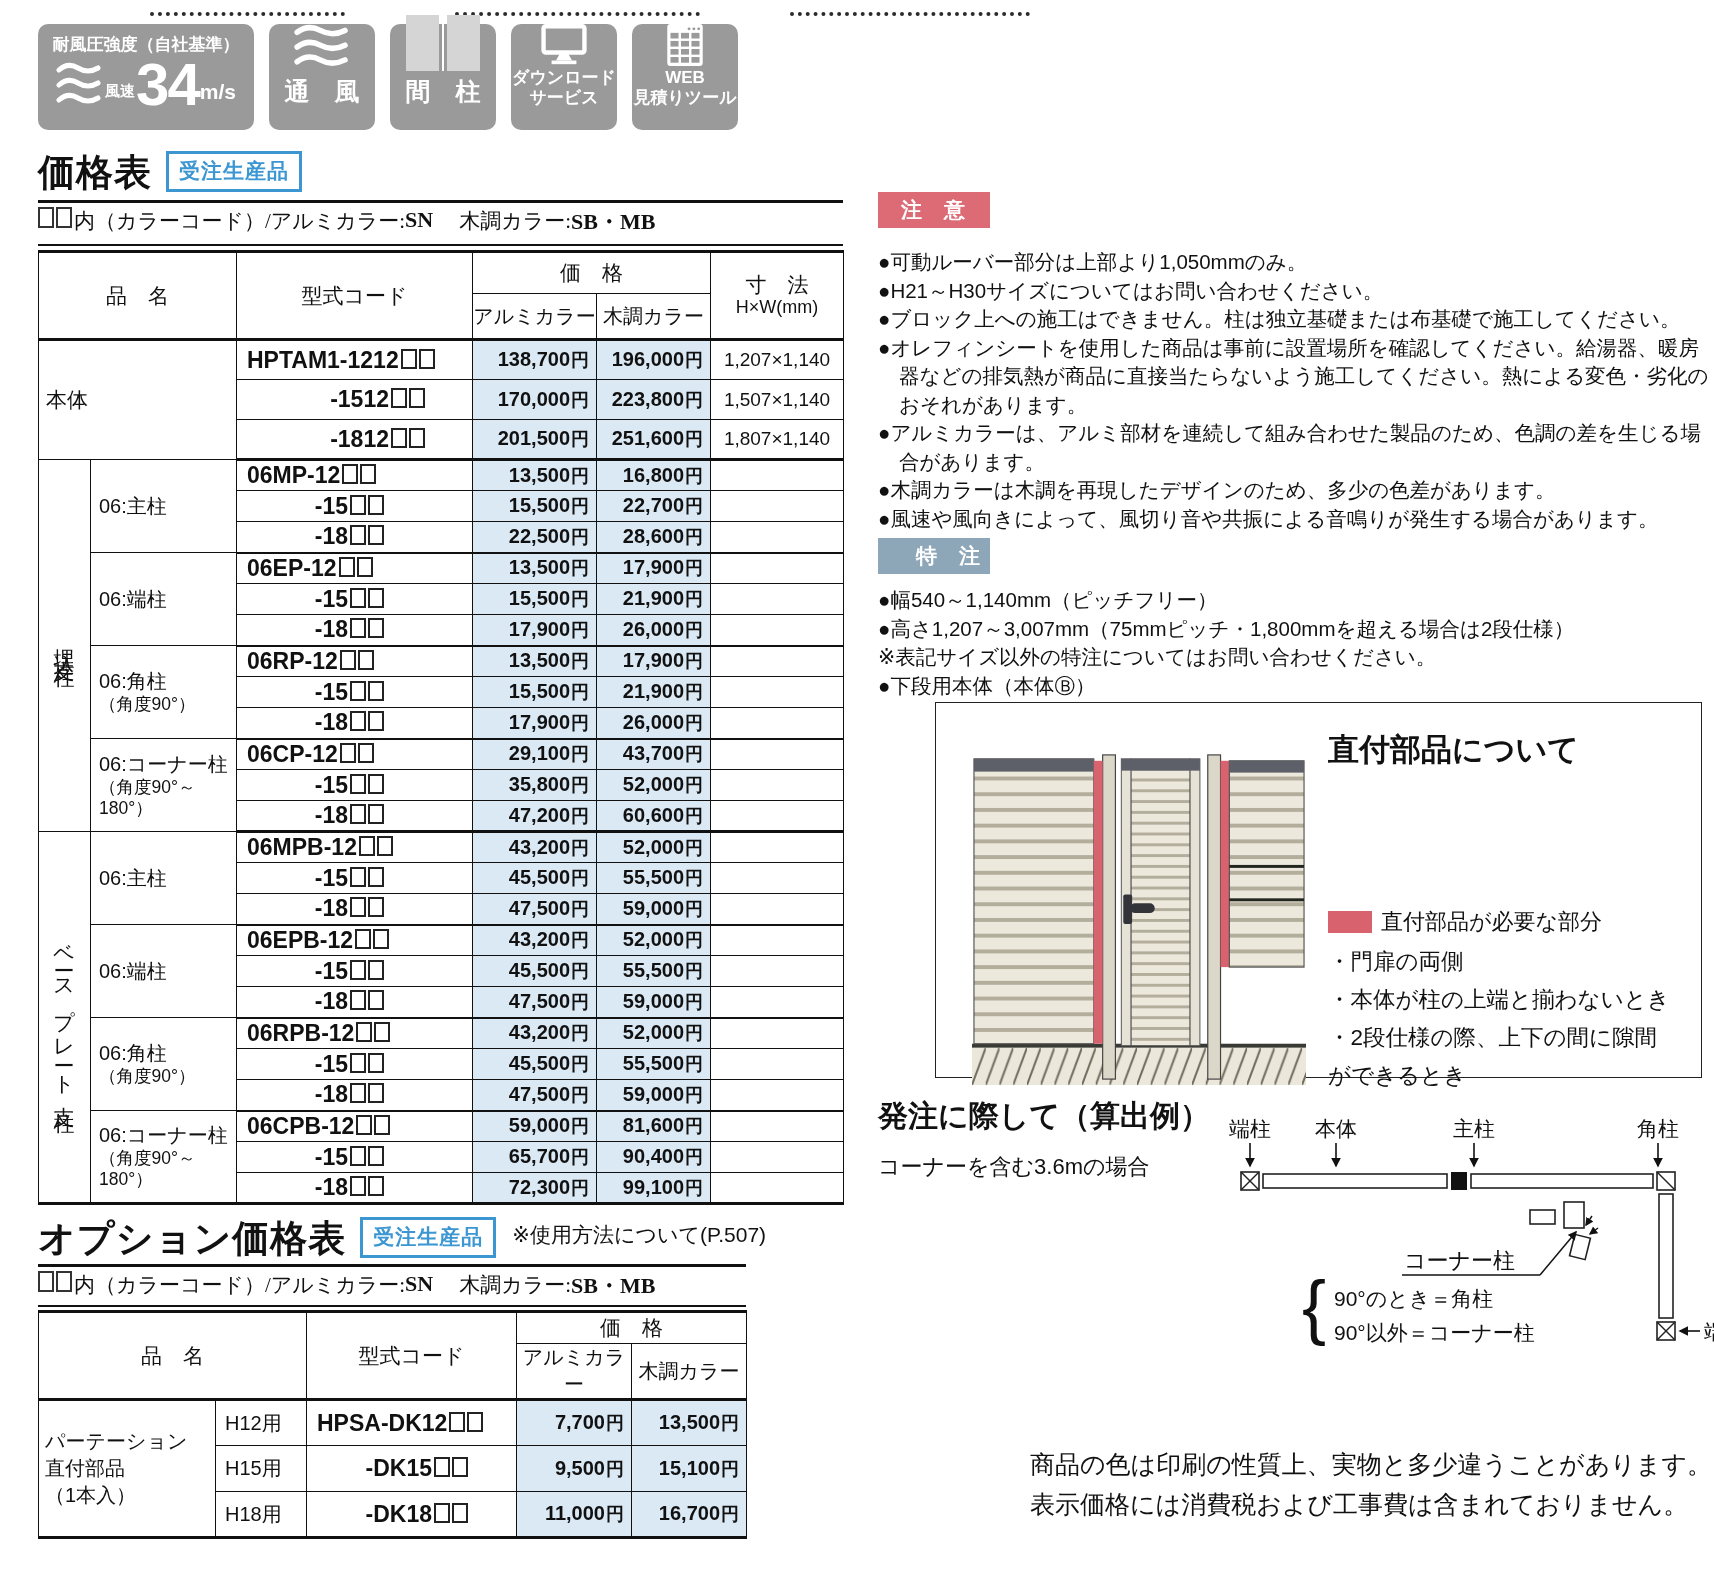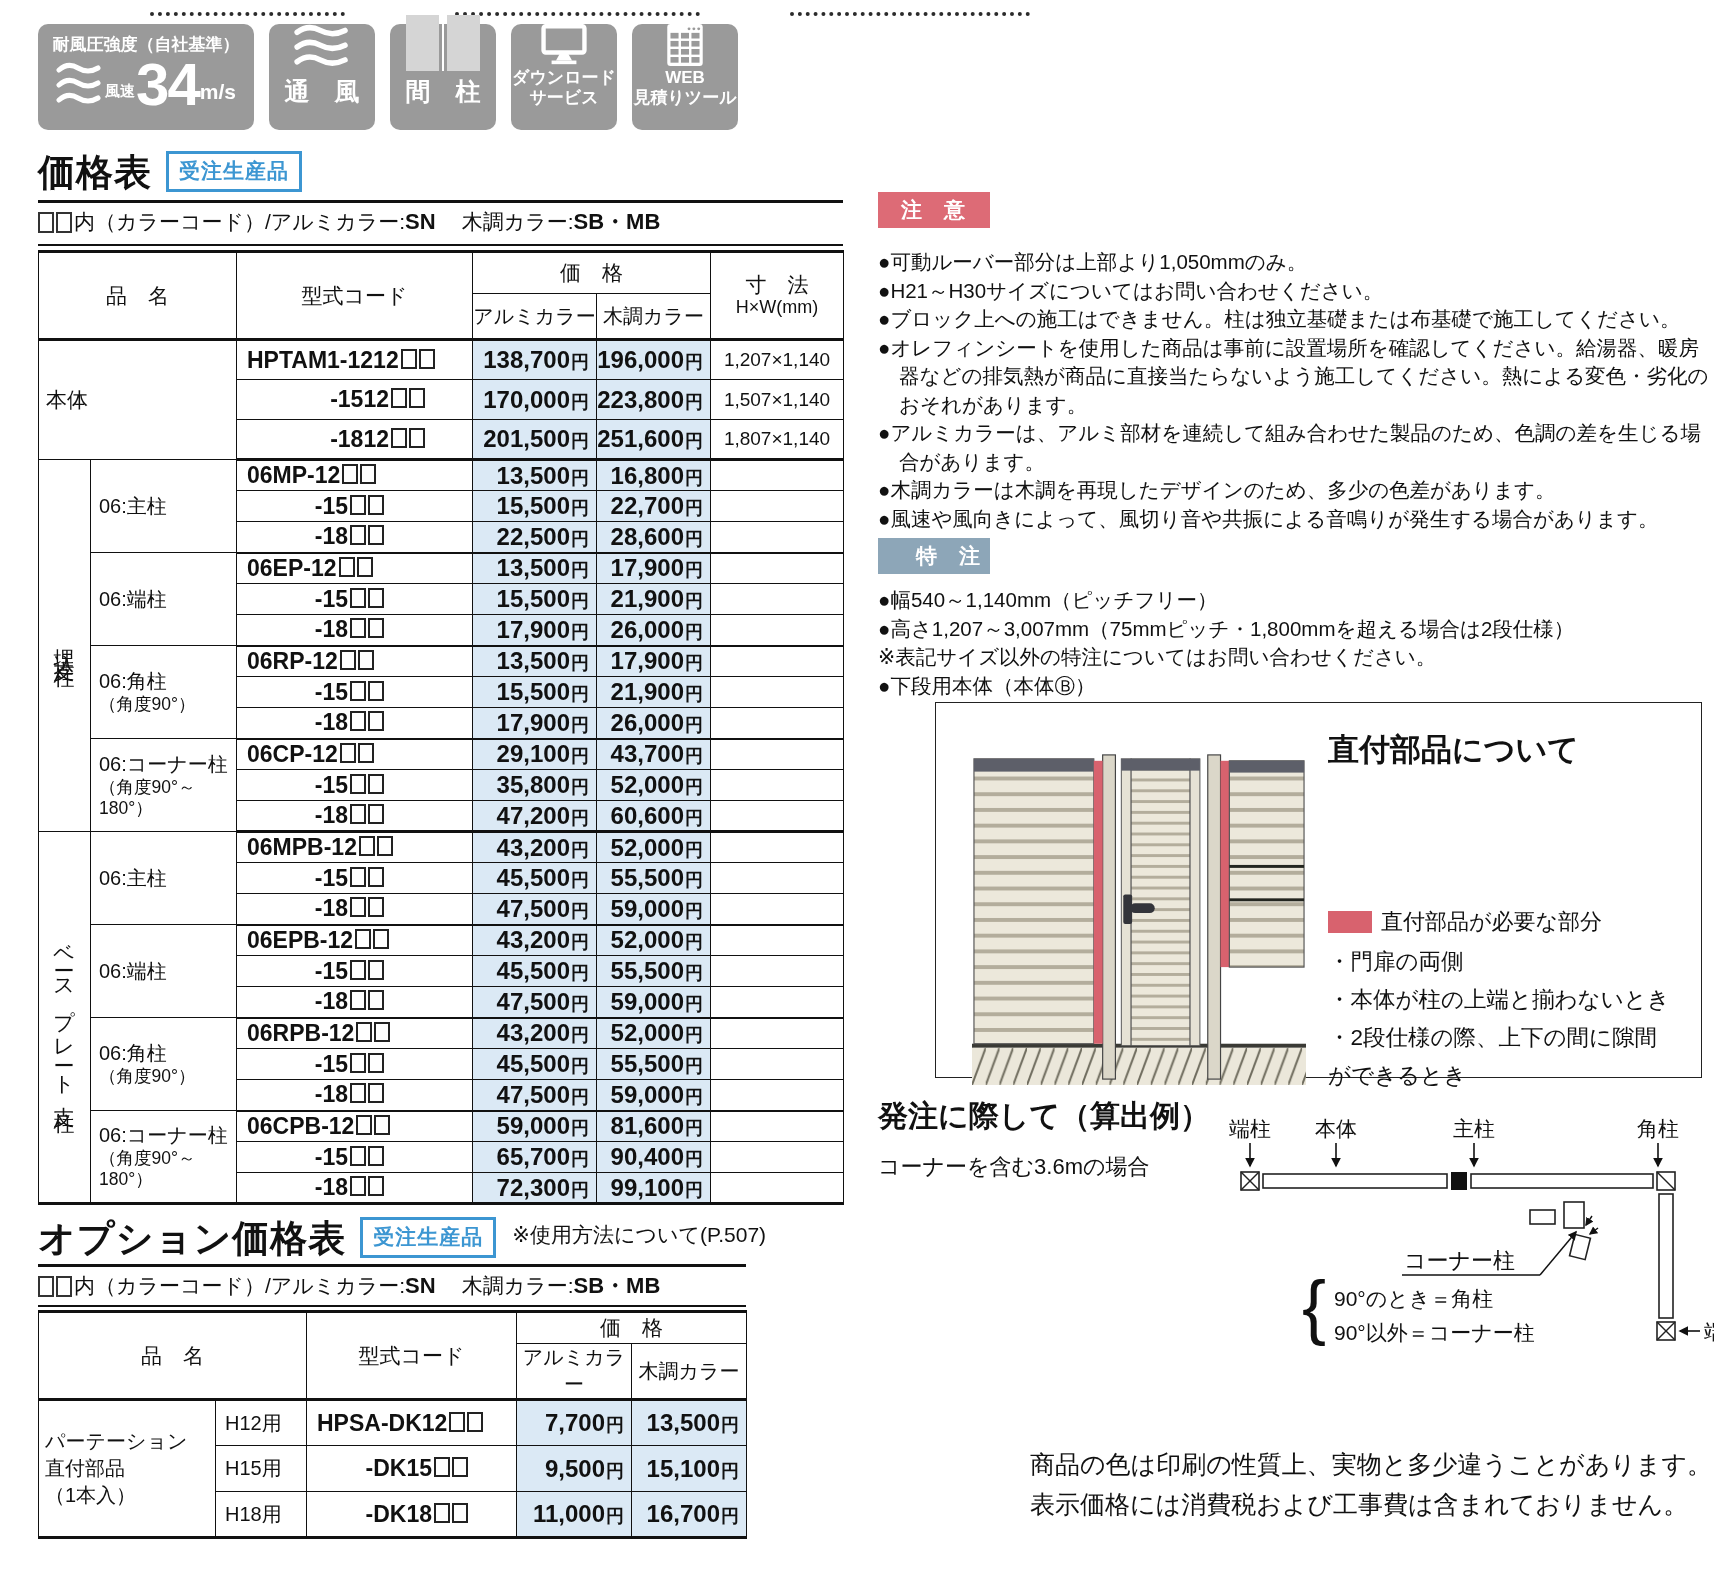--- a/index.html
+++ b/index.html
@@ -22,21 +22,21 @@
   .badge-2lines{font-size:17px;font-weight:bold;line-height:1.18;text-align:center;white-space:nowrap;}
   .stud-wrap{display:flex;gap:8px;align-items:center;margin-bottom:4px;position:relative;}
   .stud{width:33px;height:56px;background:#d5d5d5;}
   .stud-line{position:absolute;left:50%;top:0;width:2px;height:56px;background:#fff;margin-left:-1px;}
   
   .sec-title{position:absolute;left:38px;font-size:37px;font-weight:bold;letter-spacing:1px;white-space:nowrap;}
   .order-badge{display:inline-block;border:3px solid #3c96d2;color:#3c96d2;font-size:21px;font-weight:bold;
                padding:3px 10px 4px;margin-left:14px;vertical-align:7px;background:#fff;letter-spacing:1px;}
   .usage-note{font-size:21px;font-weight:normal;margin-left:16px;vertical-align:9px;letter-spacing:0;}
   .hr{position:absolute;left:38px;background:#111;}
-  .color-note{position:absolute;left:38px;font-size:21px;display:flex;align-items:center;white-space:nowrap;}
+  .color-note{position:absolute;left:38px;font-size:21px;display:flex;align-items:flex-start;white-space:nowrap;font-family:Liberation Serif, serif;}
   .color-note b{font-size:22px;}
   .sq2{display:inline-block;width:12px;height:17px;border:2px solid #333;background:#fff;margin-right:2px;}
   .cn-gap{margin-left:26px;}
   
   table.ptable{border-collapse:collapse;table-layout:fixed;background:#fff;
                border:1.5px solid #111;border-top:3px solid #111;border-bottom:3.2px solid #111;}
   .ptable th,.ptable td{border:1.2px solid #111;padding:0;overflow:hidden;}
   .ptable thead th{font-weight:normal;font-size:21px;}
   .ptable tr.h1{height:42px;}
   .ptable tr.h2{height:46px;}
@@ -54,21 +54,21 @@
   tr.sgend>td{border-bottom:2.4px solid #111;}
   tr.gend>td{border-bottom:3.2px solid #111;}
   td.code{font-size:23px;font-weight:bold;white-space:nowrap;}
   td.code-main{text-align:left;padding-left:10px;}
   td.code-sub{text-align:right;}
   td.prA{padding-right:47px;} 
   td.prB{padding-right:88px;} 
   td.prC{padding-right:48px;} 
   .sq{display:inline-block;width:12px;height:16px;border:2px solid #222;background:#fff;margin-left:2px;vertical-align:-1px;}
   td.price{background:#dbe9f5;text-align:right;padding-right:7px;font-weight:bold;white-space:nowrap;}
-  td.price .val{font-size:24px;}
+  td.price .val{font-size:20px;}
   td.price .yen{font-size:18px;margin-left:1px;}
   td.size{font-size:19px;text-align:center;white-space:nowrap;}
   td.name-cell{font-size:21px;text-align:left;padding-left:7px;vertical-align:middle;}
   td.vlabel{text-align:center;vertical-align:middle;}
   td.vlabel .vtext{display:inline-block;writing-mode:vertical-rl;text-orientation:mixed;
                    font-size:21px;letter-spacing:6px;line-height:1.1;}
   td.sub-label{text-align:left;padding-left:8px;vertical-align:middle;}
   td.sub-label .sg-name{font-size:20px;line-height:1.25;}
   td.sub-label .sg-note{font-size:17.5px;line-height:1.2;}
   td.prod-cell{text-align:left;padding-left:6px;vertical-align:middle;}

